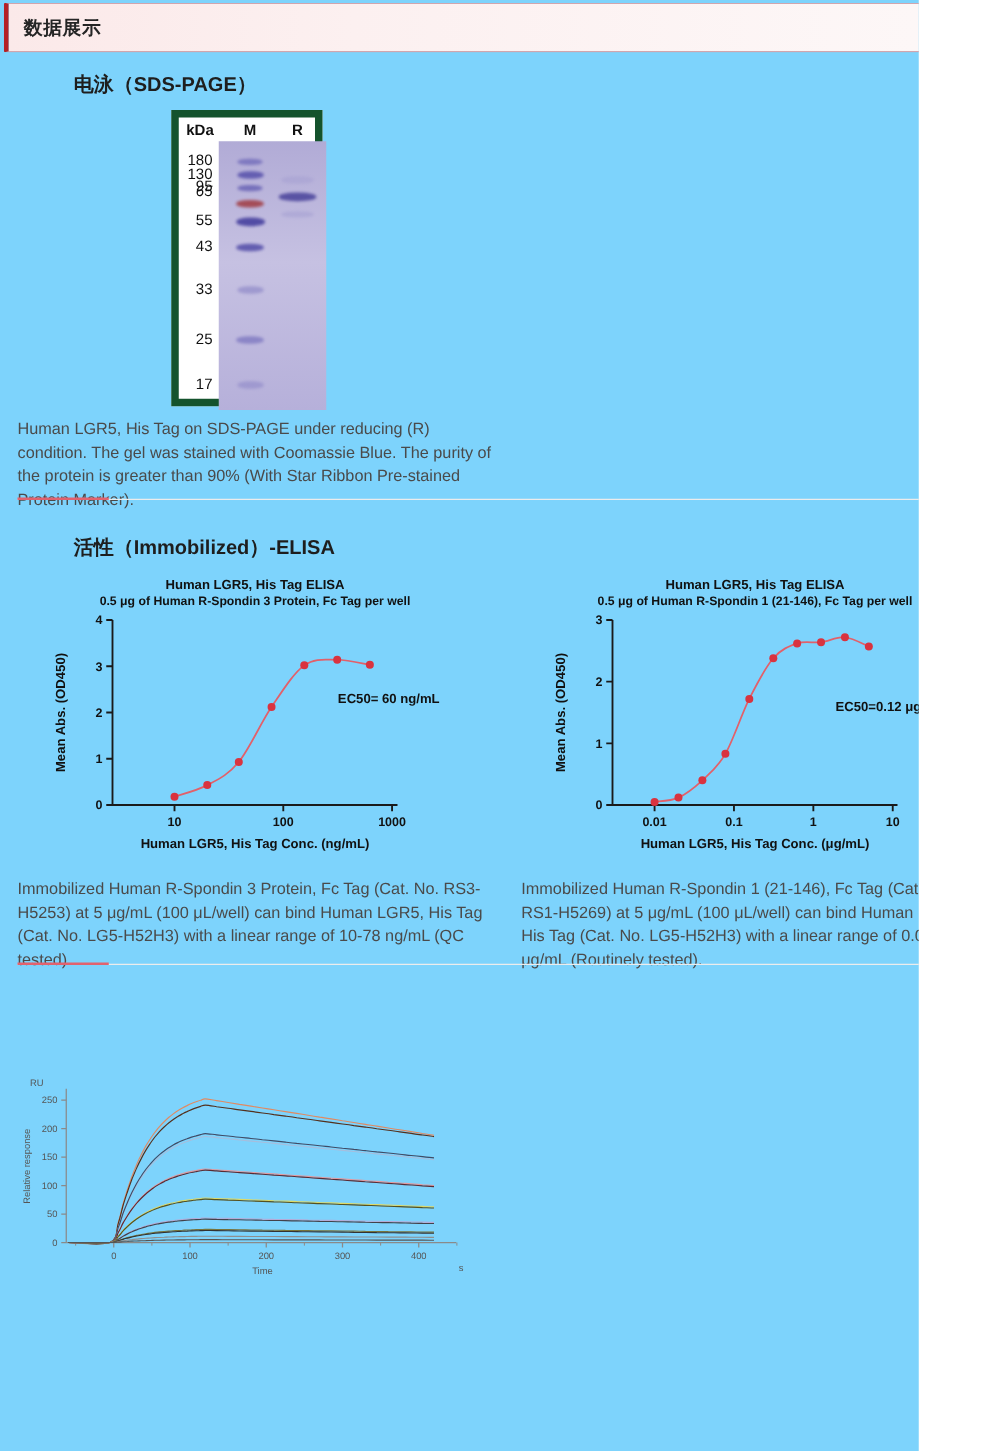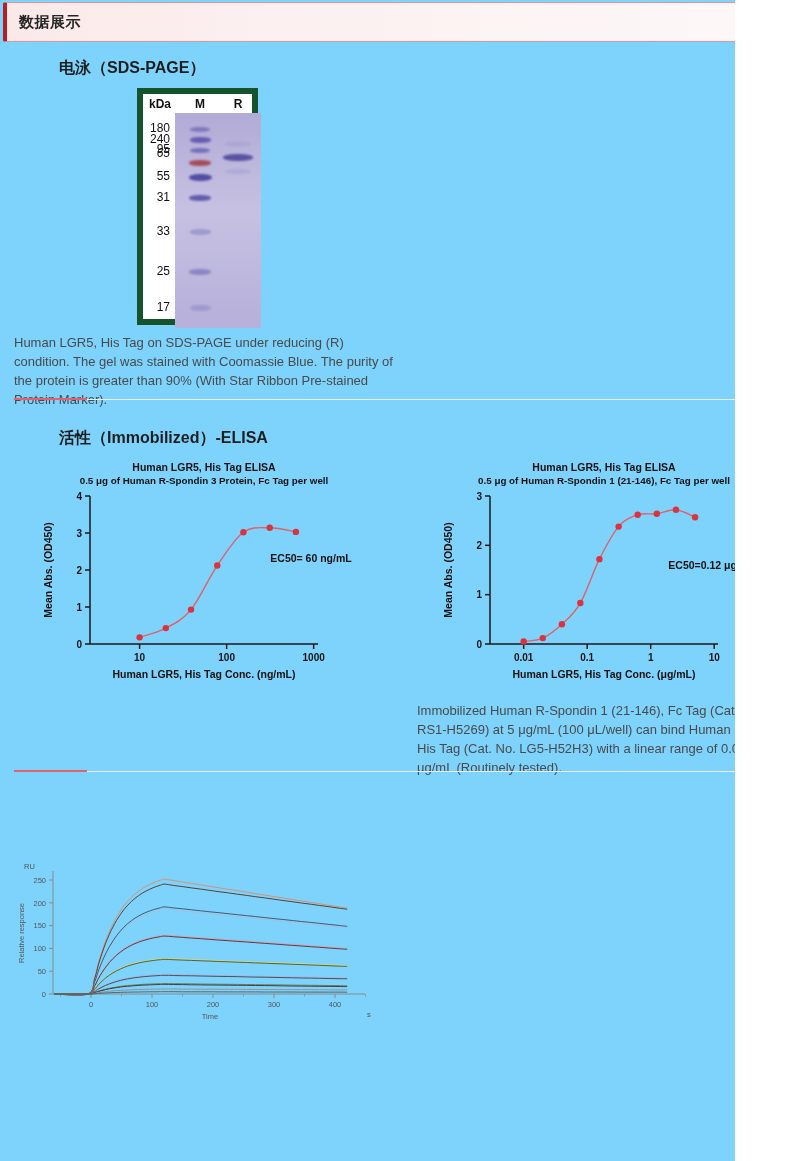--- a/index.html
+++ b/index.html
@@ -51,29 +51,29 @@
 
   <h2 class="sec-title" style="left:14px;top:58px;">电泳（SDS-PAGE）</h2>
 
   <div class="gel">
       <span class="gel-area"></span>
       <span class="gel-col" style="left: 2px; width: 30px; text-align: left; padding-left: 4px;">kDa</span>
       <span class="gel-col" style="left: 43px;">M</span>
       <span class="gel-col" style="left: 81px;">R</span>
       <span class="gel-ladder" style="top: 28px;">180</span>
       <div class="band" style="left: 47px; top: 32.5px; width: 20px; height: 5px; background: rgb(109, 103, 184); opacity: 0.75;"></div>
-      <span class="gel-ladder" style="top: 39px;">240</span>
+      <span class="gel-ladder" style="top: 39px;">130</span>
       <div class="band" style="left: 46.5px; top: 43px; width: 21px; height: 6px; background: rgb(91, 85, 173); opacity: 0.9;"></div>
       <span class="gel-ladder" style="top: 49px;">95</span>
       <div class="band" style="left: 47px; top: 53.5px; width: 20px; height: 5px; background: rgb(101, 95, 179); opacity: 0.8;"></div>
       <span class="gel-ladder" style="top: 53px; font-style: italic;">65</span>
       <div class="band" style="left: 46px; top: 66px; width: 22px; height: 6px; background: rgb(163, 71, 81); opacity: 0.95;"></div>
       <span class="gel-ladder" style="top: 76px;">55</span>
       <div class="band" style="left: 45.5px; top: 79.5px; width: 23px; height: 7px; background: rgb(77, 71, 162); opacity: 0.95;"></div>
-      <span class="gel-ladder" style="top: 97px;">31</span>
+      <span class="gel-ladder" style="top: 97px;">43</span>
       <div class="band" style="left: 46px; top: 101px; width: 22px; height: 6px; background: rgb(89, 83, 171); opacity: 0.9;"></div>
       <span class="gel-ladder" style="top: 131px;">33</span>
       <div class="band" style="left: 46.5px; top: 135px; width: 21px; height: 6px; background: rgb(135, 129, 196); opacity: 0.6;"></div>
       <span class="gel-ladder" style="top: 171px;">25</span>
       <div class="band" style="left: 46px; top: 175px; width: 22px; height: 6px; background: rgb(118, 112, 189); opacity: 0.7;"></div>
       <span class="gel-ladder" style="top: 207px;">17</span>
       <div class="band" style="left: 46.5px; top: 211px; width: 21px; height: 6px; background: rgb(138, 132, 198); opacity: 0.55;"></div>
       <div class="band" style="left: 80px; top: 59.5px; width: 30px; height: 7px; background: rgb(81, 75, 159); opacity: 0.92;"></div>
       <div class="band" style="left: 82px; top: 47px; width: 26px; height: 6px; background: rgb(143, 138, 200); opacity: 0.25;"></div>
       <div class="band" style="left: 82px; top: 74.5px; width: 26px; height: 5px; background: rgb(143, 138, 200); opacity: 0.3;"></div>
@@ -149,20 +149,21 @@
       <circle cx="131.89684624589844" cy="168.26666666666665" r="3.2" fill="#d9333f"></circle>
       <circle cx="150.31687170290513" cy="147.05333333333334" r="3.2" fill="#d9333f"></circle>
       <circle cx="169.43521126039477" cy="103.14666666666666" r="3.2" fill="#d9333f"></circle>
       <circle cx="188.64181308094433" cy="70.58666666666667" r="3.2" fill="#d9333f"></circle>
       <circle cx="207.71605681182427" cy="58.74666666666667" r="3.2" fill="#d9333f"></circle>
       <circle cx="226.83439636931385" cy="57.75999999999999" r="3.2" fill="#d9333f"></circle>
       <circle cx="245.95273592680348" cy="53.81333333333333" r="3.2" fill="#d9333f"></circle>
       <circle cx="265.07107548429315" cy="61.21333333333335" r="3.2" fill="#d9333f"></circle>
     </svg>
 
+  <p class="caption" style="left:14px;top:702px;width:382px;">Immobilized Human R-Spondin 3 Protein, Fc Tag (Cat. No. RS3-H5253) at 5 μg/mL (100 μL/well) can bind Human LGR5, His Tag (Cat. No. LG5-H52H3) with a linear range of 10-78 ng/mL (QC tested).</p>
   <p class="caption" style="left:417px;top:702px;width:376px;">Immobilized Human R-Spondin 1 (21-146), Fc Tag (Cat. No. RS1-H5269) at 5 μg/mL (100 μL/well) can bind Human LGR5, His Tag (Cat. No. LG5-H52H3) with a linear range of 0.02-0.313 μg/mL (Routinely tested).</p>
 
   <div class="divider" style="left:14px;top:770px;width:776px;">
     <span class="gray"></span>
     <span class="red"></span>
   </div>
 
 
   <svg class="chart-svg" style="left:14px;top:853px;" width="420" height="192">
       <line x1="39" y1="141" x2="351" y2="141" stroke="#8a8a8a" stroke-width="1"></line>

